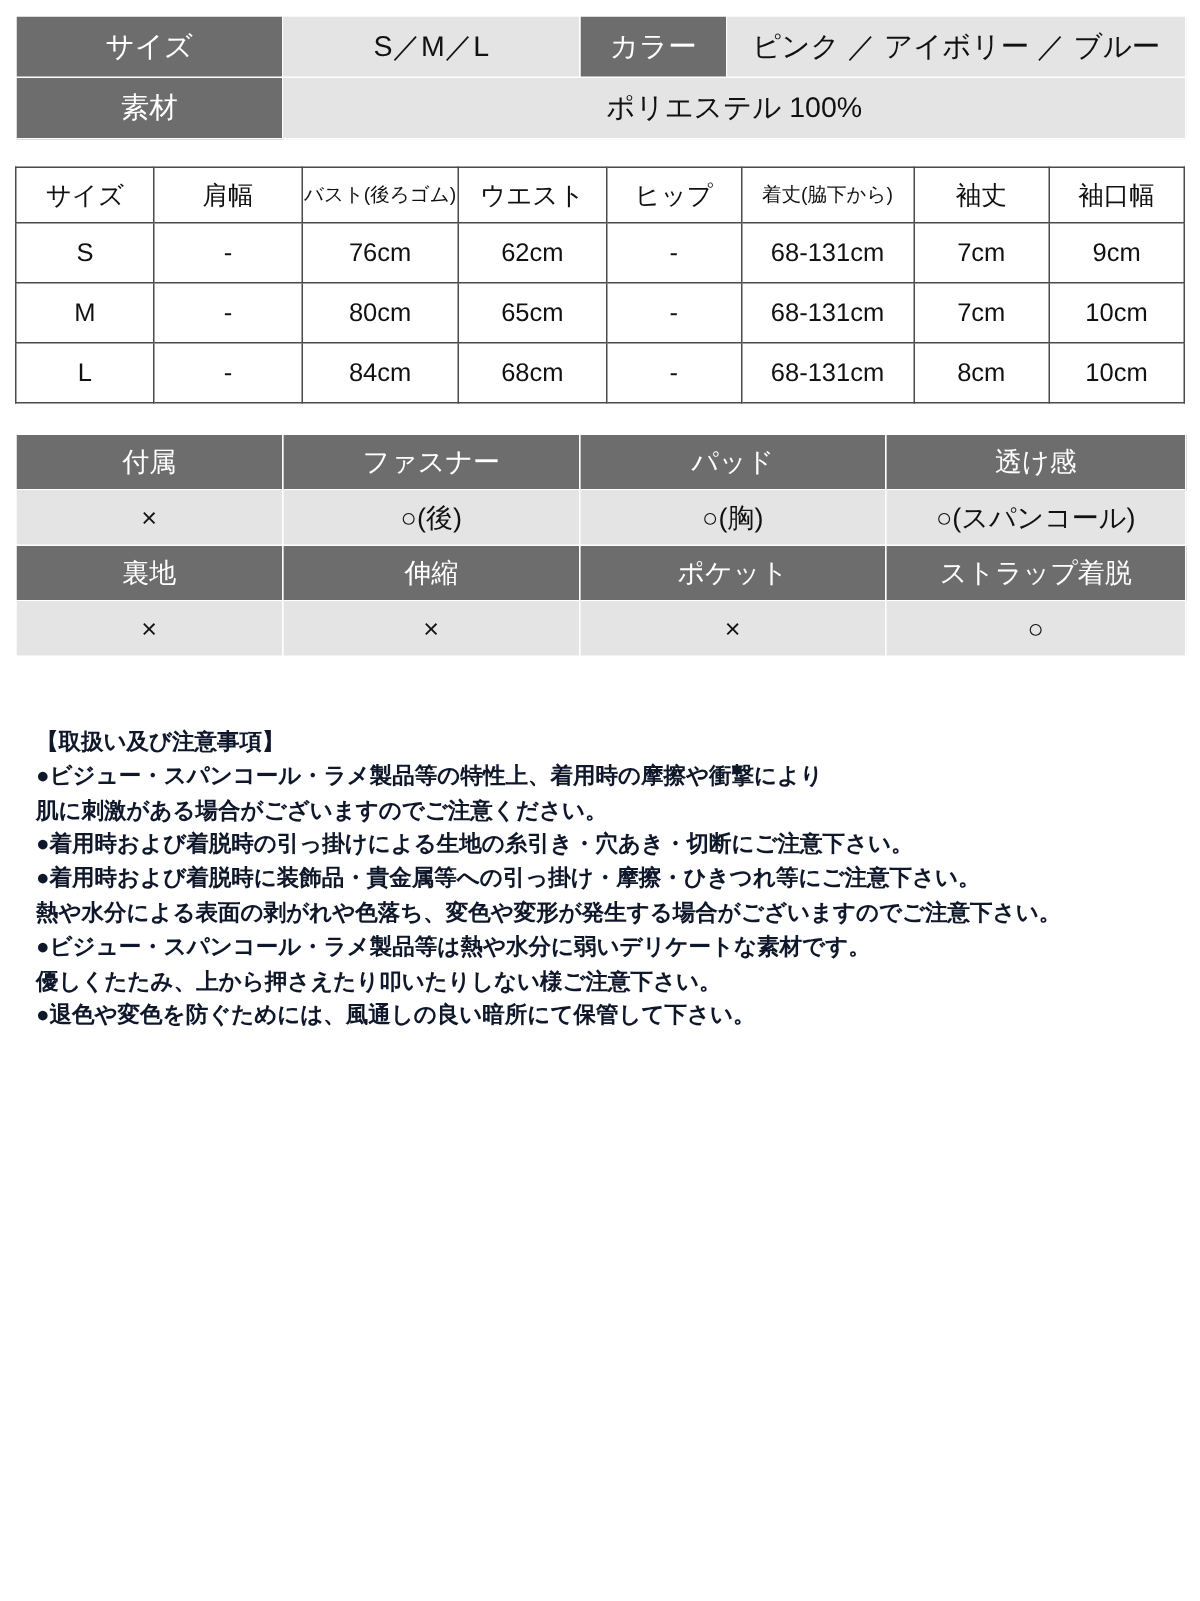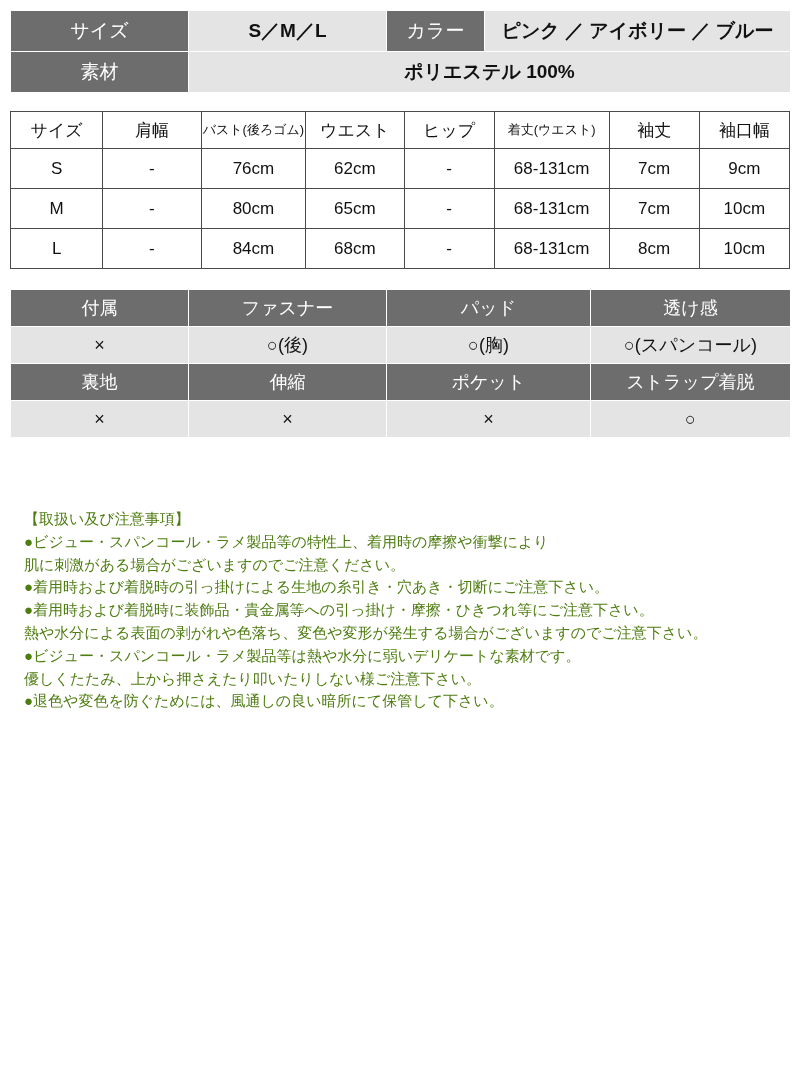--- a/index.html
+++ b/index.html
@@ -42,21 +42,20 @@
   }
   .spec-table .hdr {
     background: #6d6d6d;
     color: #ffffff;
     font-size: 19px;
   }
   .spec-table .val {
     background: #e4e4e4;
     color: #111111;
     font-size: 19px;
-    font-weight: bold;
   }
   
   .size-table {
     margin-top: 18px;
   }
   .size-table th {
     background: #ffffff;
     color: #111111;
     border: 1px solid #4a4a4a;
     height: 36px;
@@ -85,25 +84,26 @@
     background: #6d6d6d;
     color: #ffffff;
     font-family: Liberation Serif, serif;
   }
   .feat-table .val {
     background: #e4e4e4;
     color: #111111;
   }
   
   .notes {
-    margin-top: 70px;
+    margin-top: 46px;
     padding-left: 14px;
     font-size: 15px;
     line-height: 1.52;
-    color: #4d7c0f;
+    color: #0f172a;
+    font-weight: bold;
   }
   .notes .line {
     white-space: pre;
   }
 </style>
 </head>
 <body>
 
 <div class="page">
 
@@ -139,21 +139,21 @@
       <col style="width:88px">
       <col style="width:88px">
     </colgroup>
     <thead>
       <tr>
         <th>サイズ</th>
         <th>肩幅</th>
         <th class="small">バスト(後ろゴム)</th>
         <th>ウエスト</th>
         <th>ヒップ</th>
-        <th class="small">着丈(ウエスト)</th>
+        <th class="small">着丈(脇下から)</th>
         <th>袖丈</th>
         <th>袖口幅</th>
       </tr>
     </thead>
     <tbody>
       <tr>
         <td>S</td>
         <td>-</td>
         <td>76cm</td>
         <td>62cm</td>

